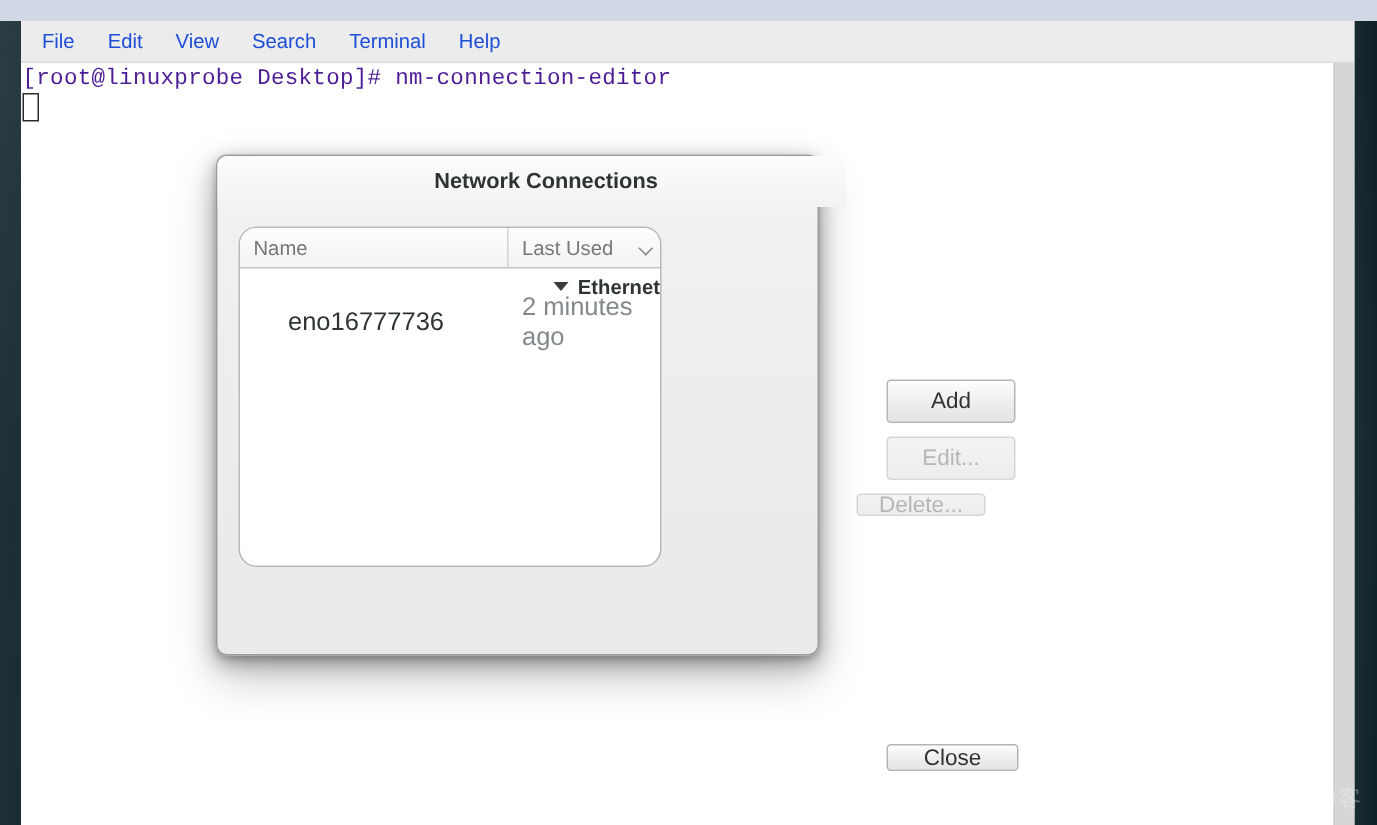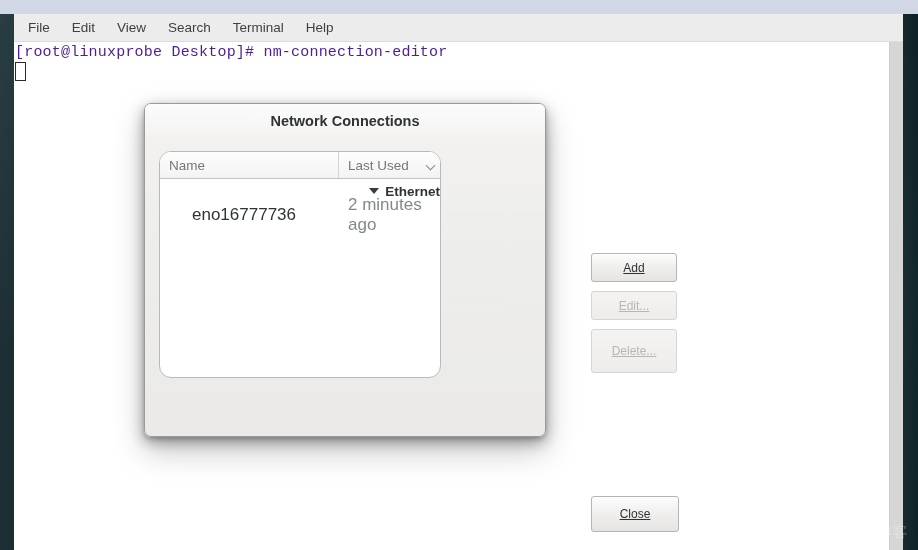--- a/index.html
+++ b/index.html
@@ -58,21 +58,21 @@
     width: 889px;
     height: 28px;
     background: #ececec;
     border-bottom: 1px solid #dcdcdc;
     display: flex;
     align-items: center;
     padding-left: 14px;
     box-sizing: border-box;
   }
   .menu-item {
-    color: #404040;
+    color: #1d4ed8;
     font-size: 13.5px;
     margin-right: 22px;
     line-height: 28px;
     cursor: default;
   }
   .term-body {
     position: absolute;
     left: 0;
     top: 28px;
     width: 875px;
@@ -144,20 +144,21 @@
   .dialog-titlebar {
     position: absolute;
     left: 0; top: 0;
     width: 100%;
     height: 34px;
     border-radius: 6px 6px 0 0;
     background: linear-gradient(180deg, #fcfcfc 0%, #f3f2f1 100%);
     display: flex;
     align-items: center;
     justify-content: center;
+    padding-left: 19px;
   }
   .dialog-title {
     font-size: 14.5px;
     font-weight: bold;
     color: #2e3436;
   }
 
   
   .listview {
     position: absolute;
@@ -244,32 +245,31 @@
   }
   .conn-time {
     flex: 1;
     box-sizing: border-box;
     padding-left: 9px;
     color: #82898c;
   }
 
   
   .btn {
-    font-size: 12px;
+    font-size: 15px;
     color: #2e3436;
     background: linear-gradient(180deg, #fdfdfd 0%, #f0efee 48%, #e6e4e2 100%);
     border: 1px solid #b4b4b4;
     border-radius: 3px;
     box-sizing: border-box;
     display: flex;
     align-items: center;
     justify-content: center;
     cursor: default;
     box-shadow: 0 1px 0 rgba(255,255,255,0.8) inset;
-    text-decoration: underline;
   }
   .btn.disabled {
     color: #b6b6b6;
     background: linear-gradient(180deg, #f4f3f2 0%, #eeedec 100%);
     border: 1px solid #d6d5d4;
     box-shadow: none;
   }
   .btn-add {
     position: absolute;
     left: 446px;
@@ -279,31 +279,31 @@
   }
   .btn-edit {
     position: absolute;
     left: 446px;
     top: 187px;
     width: 86px;
     height: 29px;
   }
   .btn-delete {
     position: absolute;
-    left: 446px;
+    left: 426px;
     top: 225px;
     width: 86px;
-    height: 44px;
+    height: 15px;
   }
   .btn-close {
     position: absolute;
     left: 446px;
     top: 392px;
     width: 88px;
-    height: 36px;
+    height: 18px;
   }
 </style>
 </head>
 <body>
 
 <div id="screen">
 
   <div class="desktop">
     <div class="desktop-streak" style="left:0px;top:0px;width:60px;height:550px;"></div>
     <div class="desktop-streak" style="left:903px;top:0px;width:15px;height:550px;"></div>

